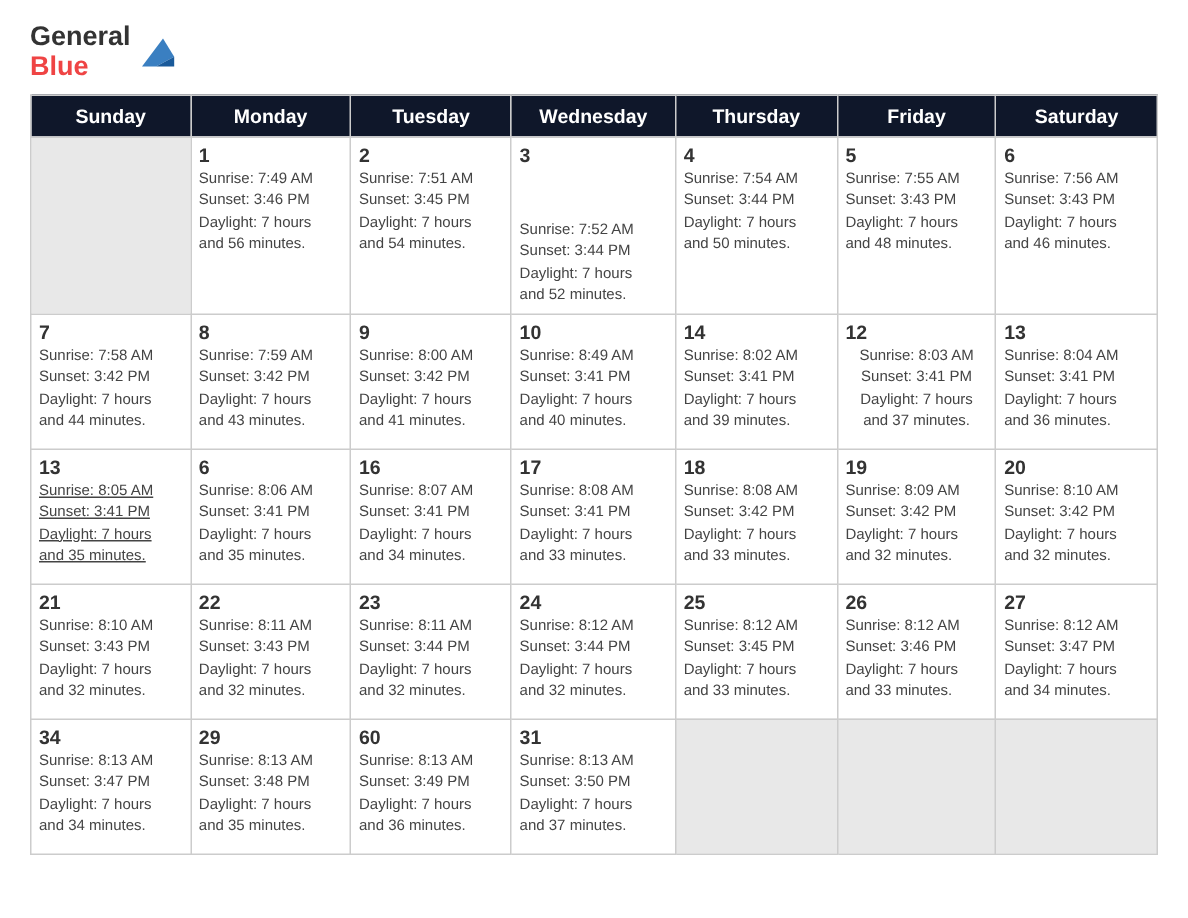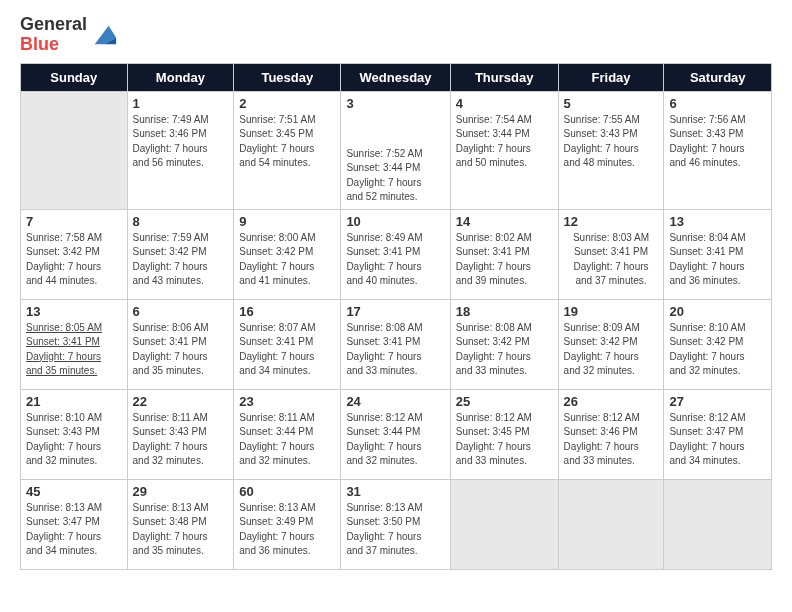--- a/index.html
+++ b/index.html
@@ -323,21 +323,21 @@
           <td>
             <span class="day-num">27</span>
             <div class="day-info" style="white-space: pre-line;">Sunrise: 8:12 AM
 Sunset: 3:47 PM
 Daylight: 7 hours
 and 34 minutes.</div>
           </td>
         </tr>
         <tr class="row-shaded">
           <td>
-            <span class="day-num">45</span>
+            <span class="day-num">34</span>
             <div class="day-info" style="white-space: pre-line;">Sunrise: 8:13 AM
 Sunset: 3:47 PM
 Daylight: 7 hours
 and 34 minutes.</div>
           </td>
           <td>
             <span class="day-num">29</span>
             <div class="day-info" style="white-space: pre-line;">Sunrise: 8:13 AM
 Sunset: 3:48 PM
 Daylight: 7 hours

